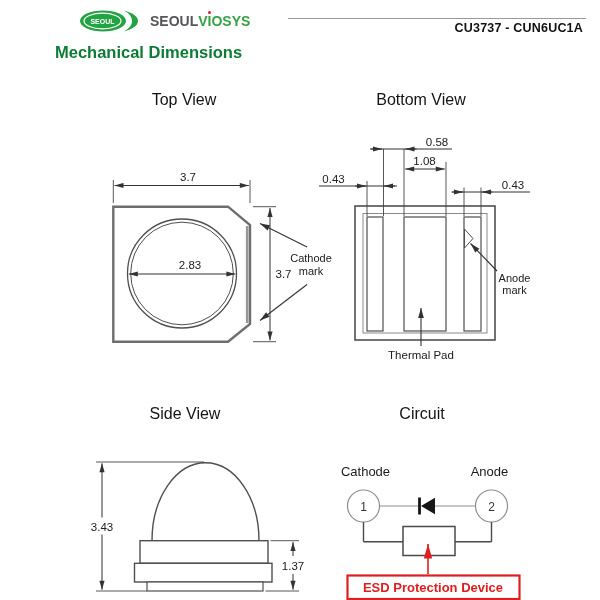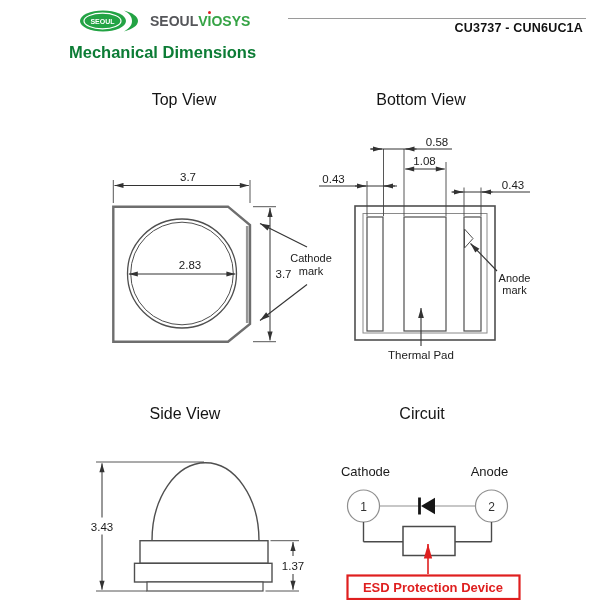--- a/index.html
+++ b/index.html
@@ -6,21 +6,21 @@
   .page{position:relative;width:600px;height:600px;background:#fff;overflow:hidden;
         font-family:"Liberation Sans",sans-serif;}
   .logo{position:absolute;left:78px;top:8px;display:flex;align-items:center;gap:8px;}
   .brand{font-weight:bold;font-size:14px;letter-spacing:0;white-space:nowrap;}
   .brand-gray{color:#55565a;}
   .brand-green{color:#35a345;position:relative;display:inline-block;}
   .i-dot{position:absolute;left:10.2px;top:-2px;width:3px;height:3px;border-radius:50%;background:#e02020;}
   .header-rule{position:absolute;left:288px;top:18px;width:298px;height:1px;background:#9a9a9a;}
   .part-number{position:absolute;left:383px;top:21px;width:200px;text-align:right;
                font-weight:bold;font-size:12.5px;color:#111;letter-spacing:.2px;}
-  .page-heading{position:absolute;left:69px;top:43px;font-weight:bold;font-size:16.5px;color:#0c7c35;}
+  .page-heading{position:absolute;left:55px;top:43px;font-weight:bold;font-size:16.5px;color:#0c7c35;}
   svg.draw{position:absolute;left:0;top:0;}
   .v-title{font-size:16px;fill:#141414;}
   .dim{font-size:11.5px;fill:#202020;}
   .callout{font-size:11px;fill:#202020;}
   .circ-lbl{font-size:13px;fill:#1a1a1a;}
   .pin-lbl{font-size:12px;fill:#333;}
   .esd-lbl{font-size:13px;font-weight:bold;fill:#df1f1f;}
   text{font-family:"Liberation Sans",sans-serif;}
 </style>
 </head>

